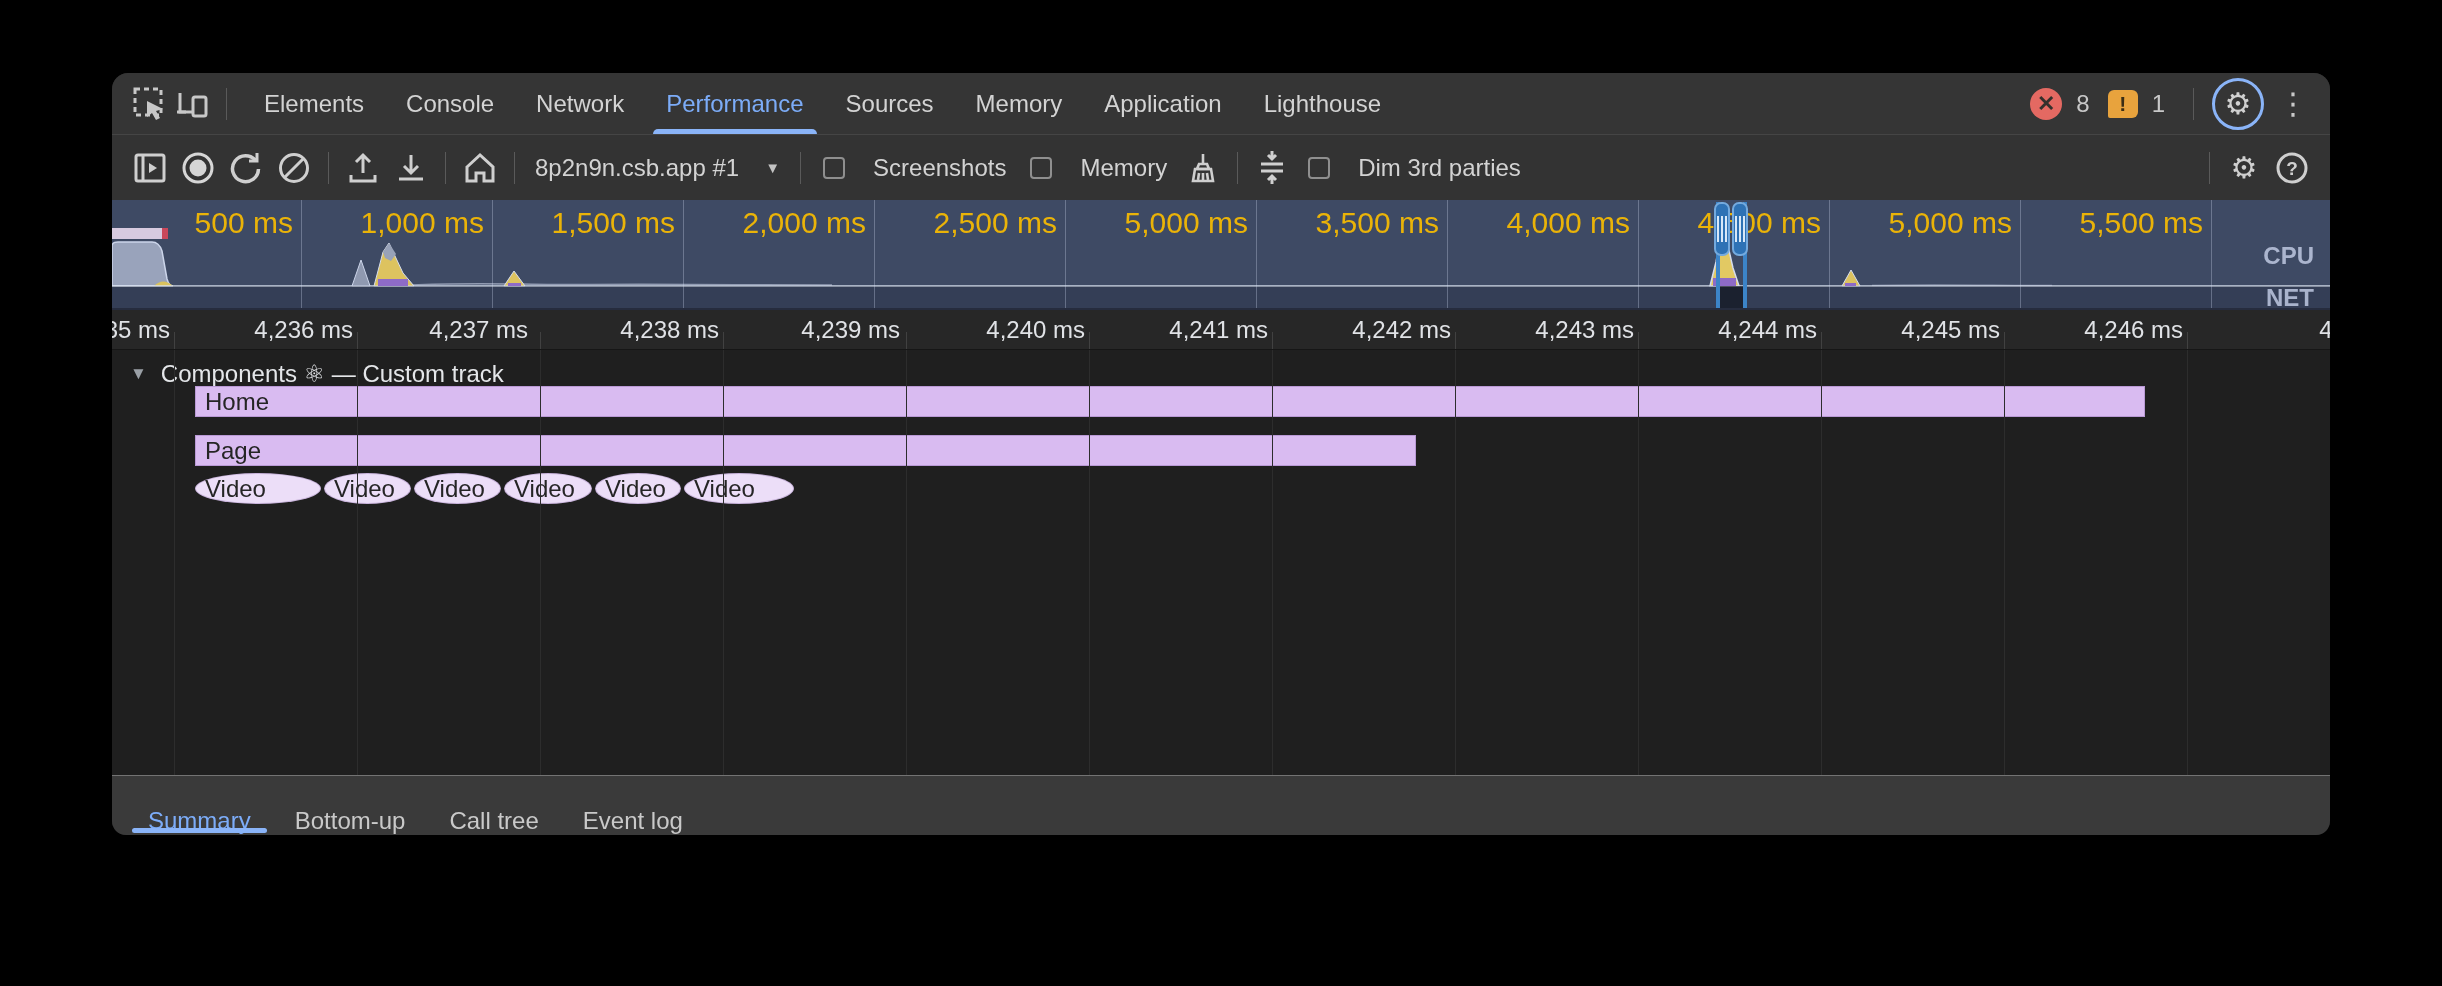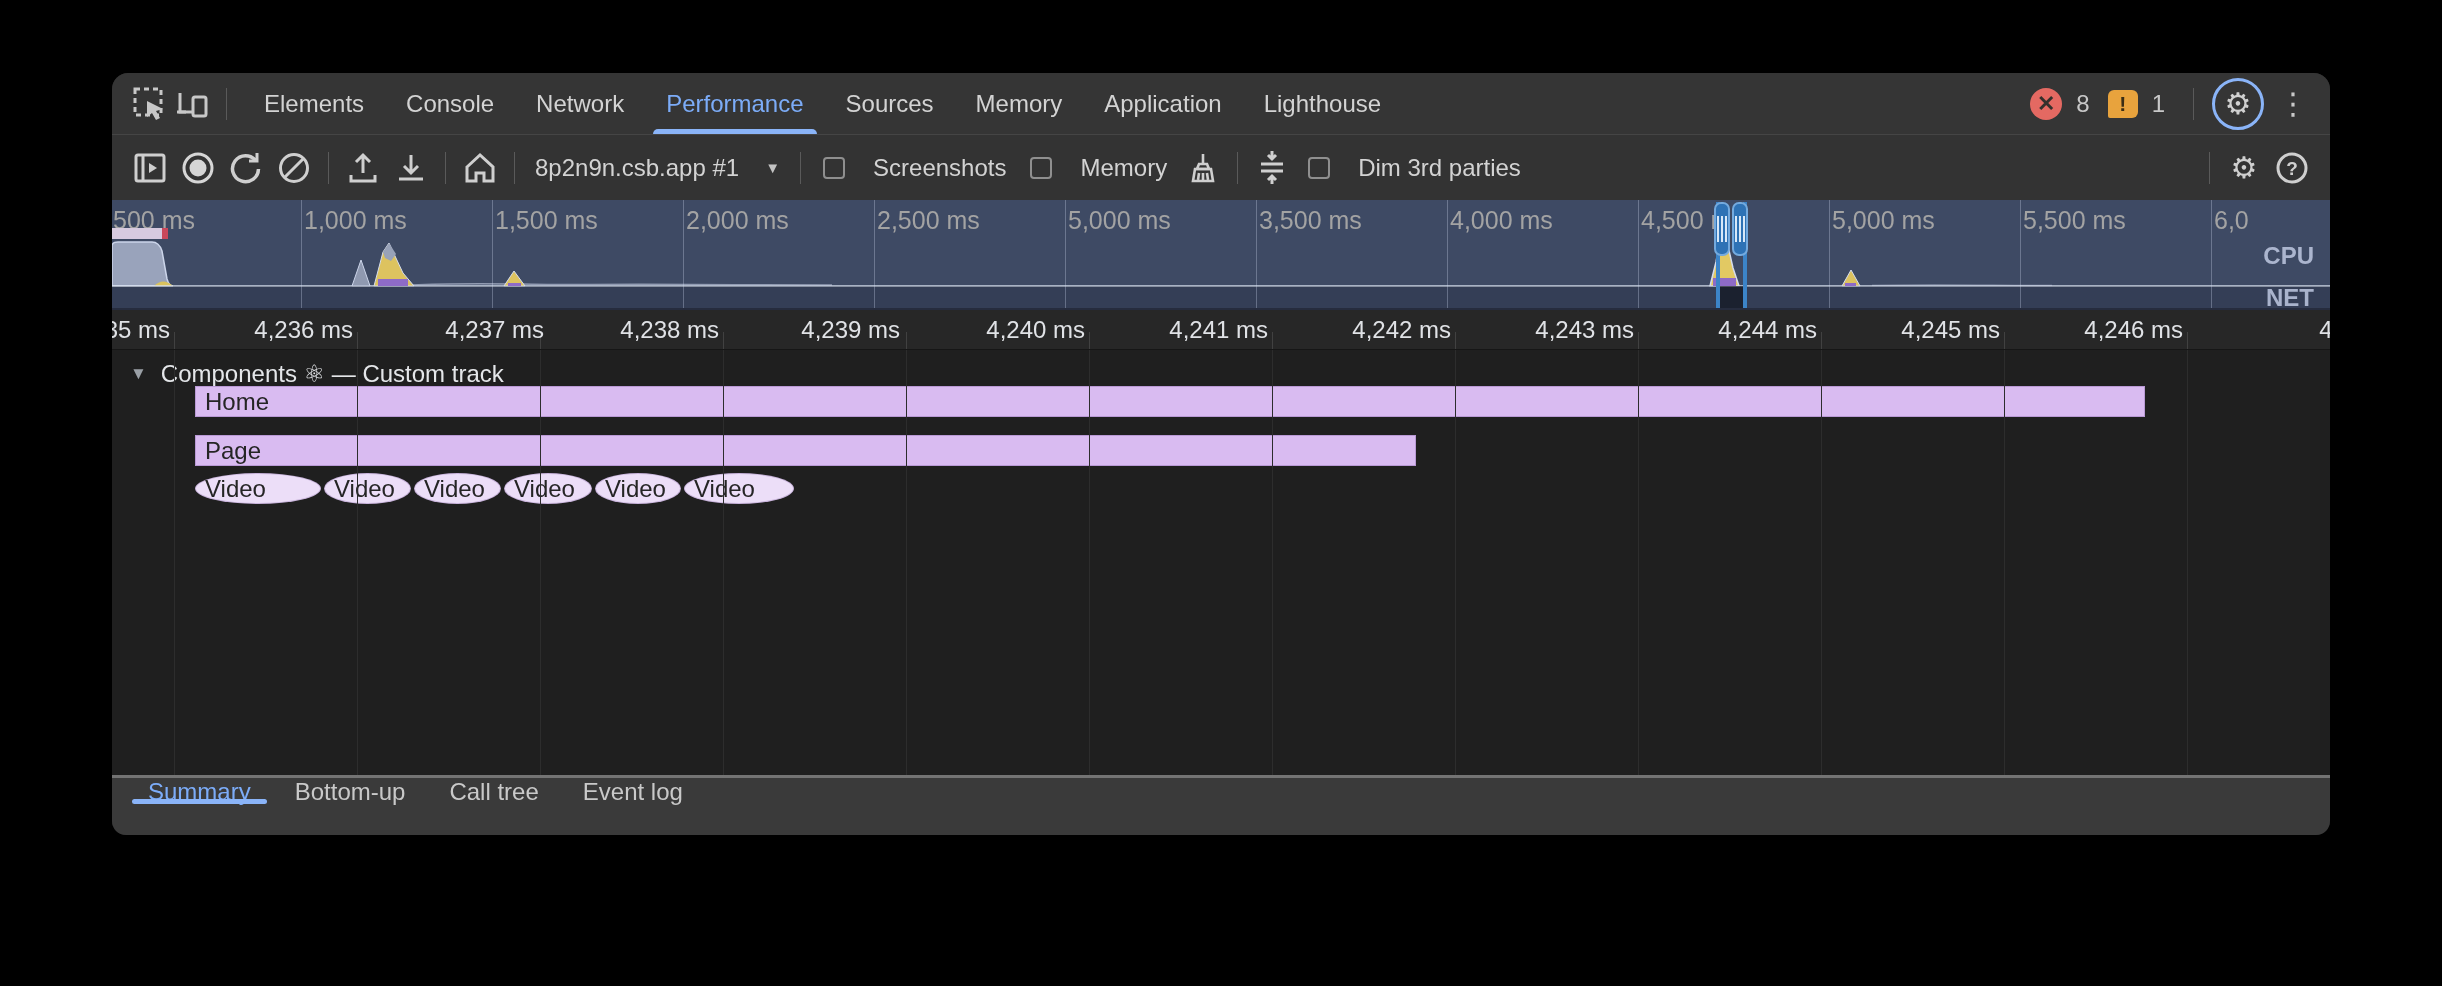--- a/index.html
+++ b/index.html
@@ -46,22 +46,22 @@
   .select { display:flex; align-items:center; font-size:24px; color:#d3d3d3; padding:0 10px; }
   .caret { font-size:15px; margin-left:26px; color:#c3c3c3; }
   .check { display:flex; align-items:center; gap:28px; font-size:24px; color:#d3d3d3; padding:0 12px; }
   .box { width:22px; height:22px; border:2px solid #8f8f8f; border-radius:4px; background:transparent; }
   .toolbar .right { margin-left:auto; display:flex; align-items:center; }
 
   
   .overview { height:110px; background:#3e4a64; position:relative; overflow:hidden; flex:none;
               border-bottom:2px solid #262c3e; }
   .ov-grid { position:absolute; top:0; bottom:0; width:1px; background:rgba(214,224,248,.30); }
-  .ov-tick { position:absolute; top:6px; width:180px; font-size:25px;
-             color:#a3a3a3; white-space:nowrap; }
+  .ov-tick { position:absolute; top:6px; width:180px; text-align:right; font-size:30px;
+             color:#eab308; white-space:nowrap; }
   .ov-side { position:absolute; right:16px; font-size:24px; font-weight:bold; color:rgba(190,200,224,.85); }
   .net-band { position:absolute; left:0; right:0; top:86px; bottom:0; background:rgba(16,22,38,.22); }
   .pink-bar { position:absolute; left:0; top:28px; width:50px; height:11px; background:#d7cadf; }
   .pink-bar .tip { position:absolute; right:-6px; top:0; width:6px; height:11px; background:#c9485b; }
   .handle { position:absolute; top:2px; width:16px; height:54px; background:#2e72b5;
             border:2px solid #74aade; border-radius:7px; display:flex; align-items:center;
             justify-content:center; gap:2px; z-index:5; }
   .handle i { display:block; width:2px; height:26px; background:#d8e8f8; }
   .stem { position:absolute; top:2px; bottom:0; width:4px; background:#3c84c8; z-index:4; }
   .sel-shade { position:absolute; top:86px; bottom:0; background:rgba(8,10,16,.55); z-index:3; }
@@ -79,22 +79,22 @@
   .track-header { position:absolute; left:18px; top:10px; display:flex; align-items:center;
                   gap:14px; font-size:24px; color:#e4e6e9; }
   .tri { color:#9aa0a6; font-size:17px; }
   .bar { position:absolute; height:31px; display:flex; align-items:center; padding-left:9px;
          font-size:24px; color:#252525; border:1px solid rgba(90,50,130,.25); }
   .bar.mid { background:#d9bbf1; }
   .bar.light { background:#ecdef8; }
   .bar.r1 { top:36px; } .bar.r2 { top:85px; } .bar.r3 { top:123px; }
 
   
-  .bottombar { height:60px; background:#3a3a3a; border-top:3px solid #737373; flex:none;
-               display:flex; align-items:flex-start; padding:0 14px; }
+  .bottombar { height:60px; background:#3a3a3a; border-top:1px solid #737373; flex:none;
+               display:flex; align-items:flex-end; padding:0 14px; }
   .btab { display:flex; align-items:center; padding:0 22px; font-size:24px; color:#c9c9c9; position:relative; }
   .btab.active { color:#7cacf8; }
   .btab.active::after { content:""; position:absolute; left:6px; right:6px; bottom:2px;
                         height:5px; background:#8ab4f8; border-radius:5px; }
   svg { display:block; }
 </style>
 </head>
 <body>
 
 <div class="window">
@@ -302,21 +302,21 @@
     <div class="sel-shade" style="left:1608px; width:23px"></div>
     <div class="ov-side" style="top:42px">CPU</div>
     <div class="ov-side" style="top:84px">NET</div>
   </div>
 
   <div class="ruler" id="ruler">
       <div class="ruler-label" style="left: -106px;">35 ms</div>
       <div class="ruler-tick" style="left: 62px;"></div>
       <div class="ruler-label" style="left: 77px;">4,236 ms</div>
       <div class="ruler-tick" style="left: 245px;"></div>
-      <div class="ruler-label" style="left: 268px;">4,237 ms</div>
+      <div class="ruler-label" style="left: 252px;">4,237 ms</div>
       <div class="ruler-tick" style="left: 428px;"></div>
       <div class="ruler-label" style="left: 443px;">4,238 ms</div>
       <div class="ruler-tick" style="left: 611px;"></div>
       <div class="ruler-label" style="left: 624px;">4,239 ms</div>
       <div class="ruler-tick" style="left: 794px;"></div>
       <div class="ruler-label" style="left: 809px;">4,240 ms</div>
       <div class="ruler-tick" style="left: 977px;"></div>
       <div class="ruler-label" style="left: 992px;">4,241 ms</div>
       <div class="ruler-tick" style="left: 1160px;"></div>
       <div class="ruler-label" style="left: 1175px;">4,242 ms</div>

